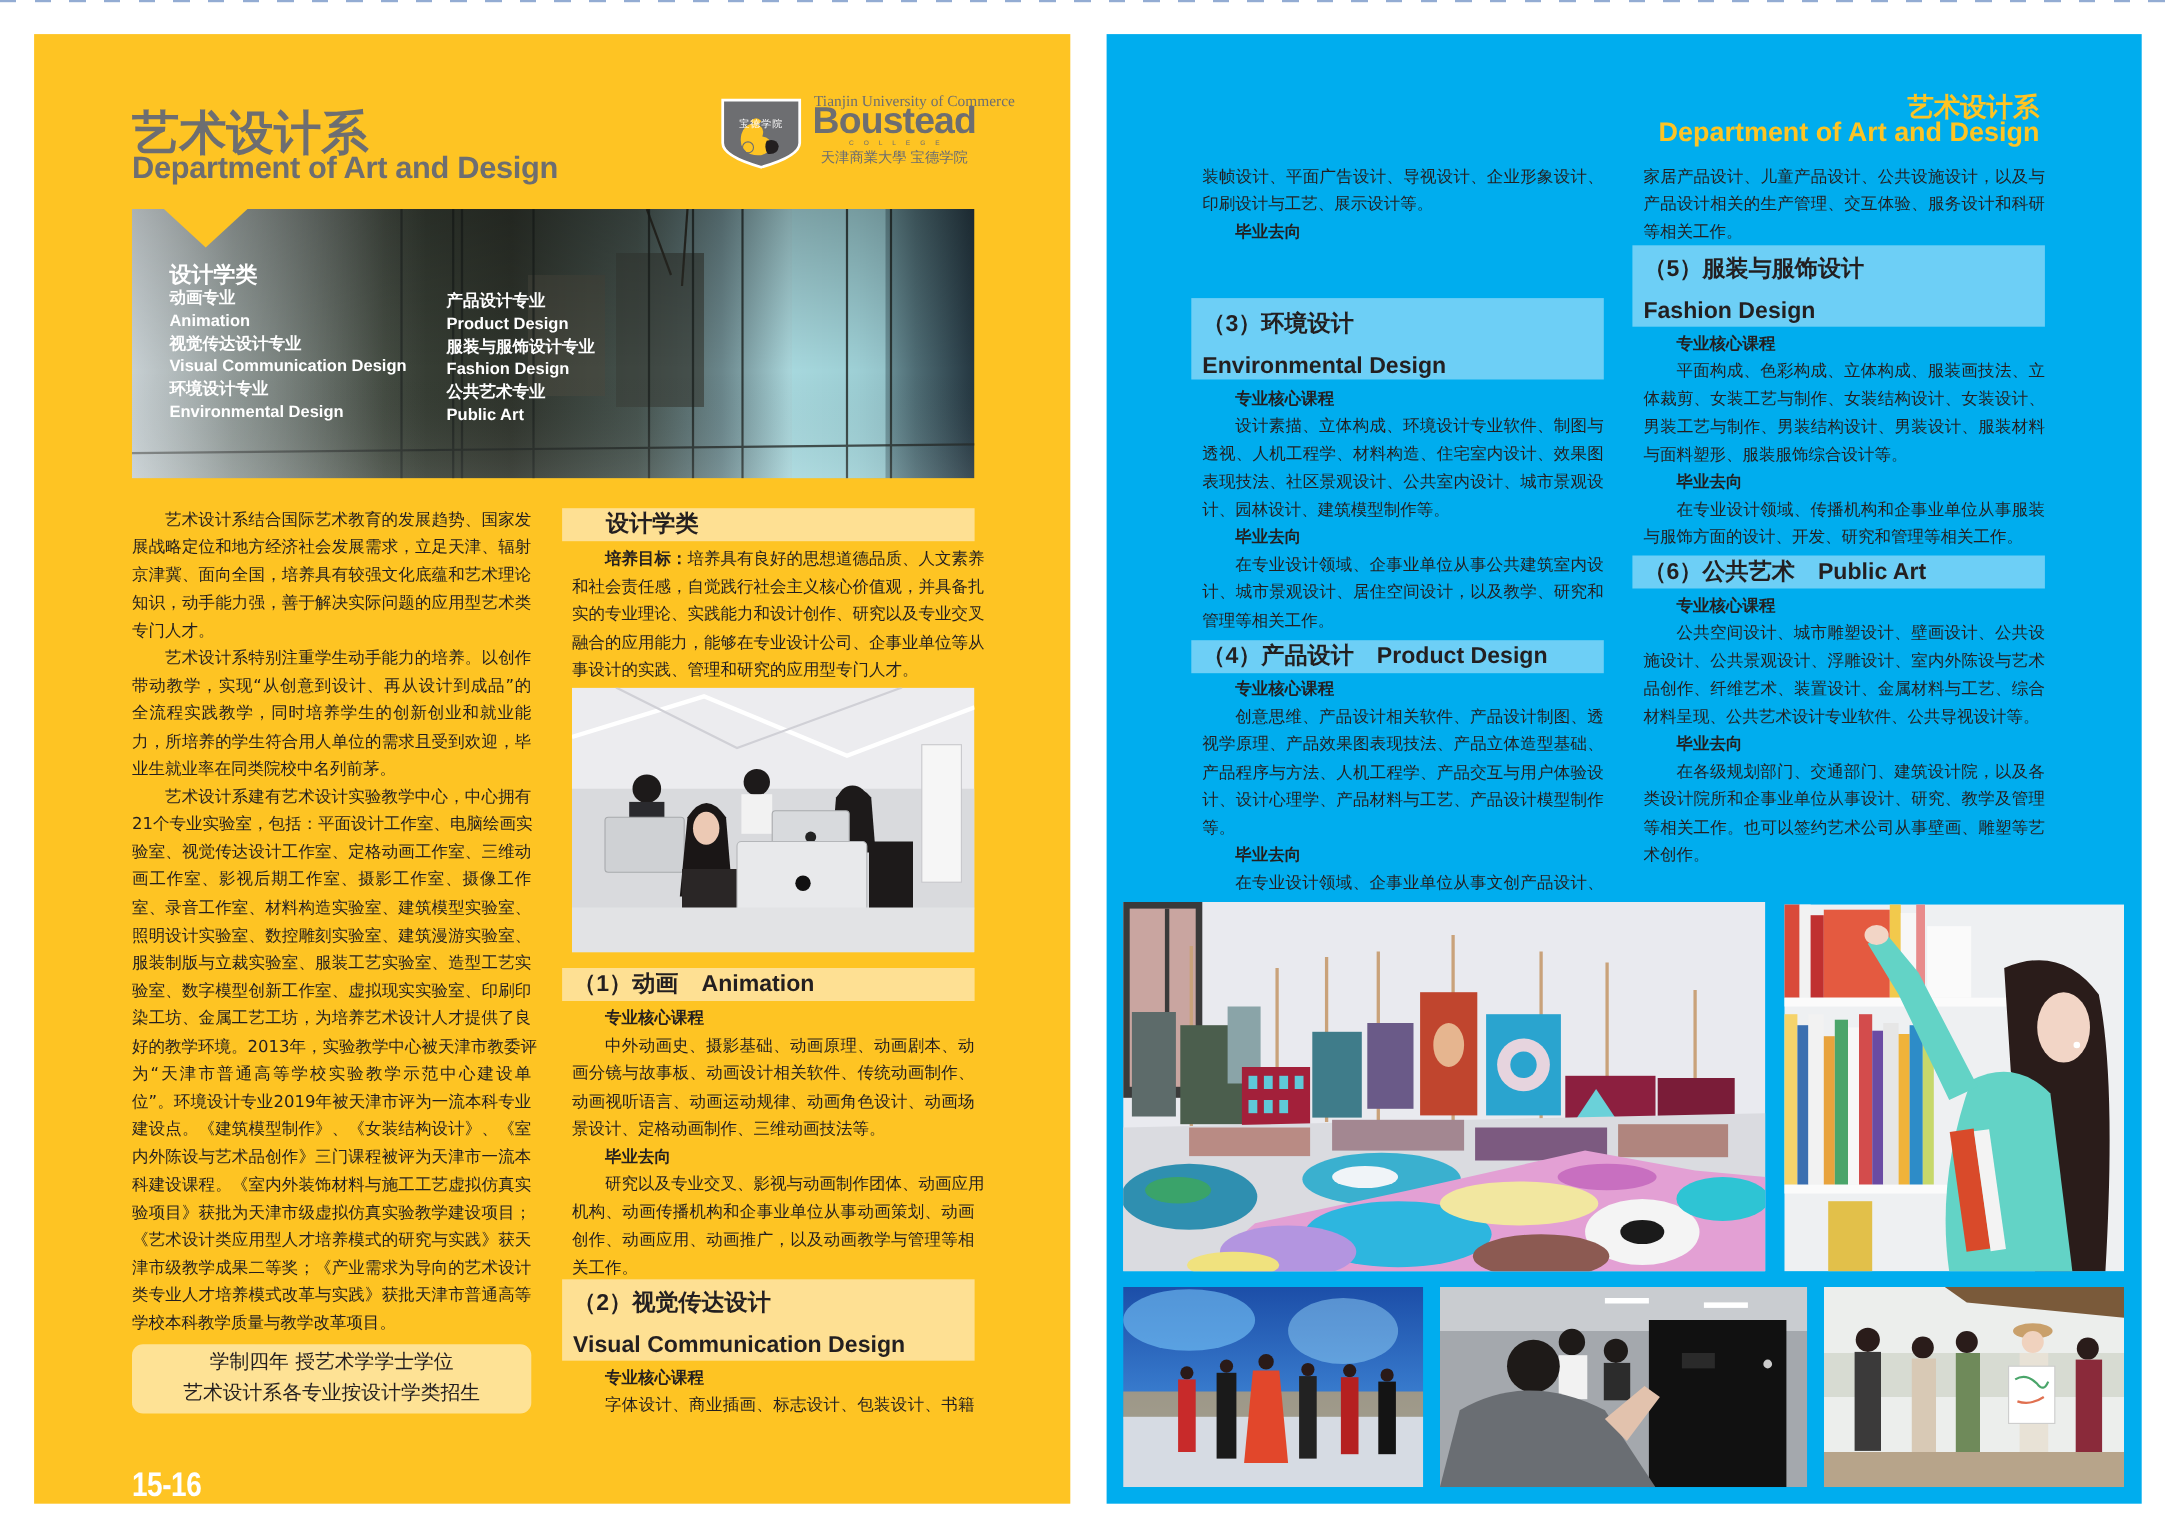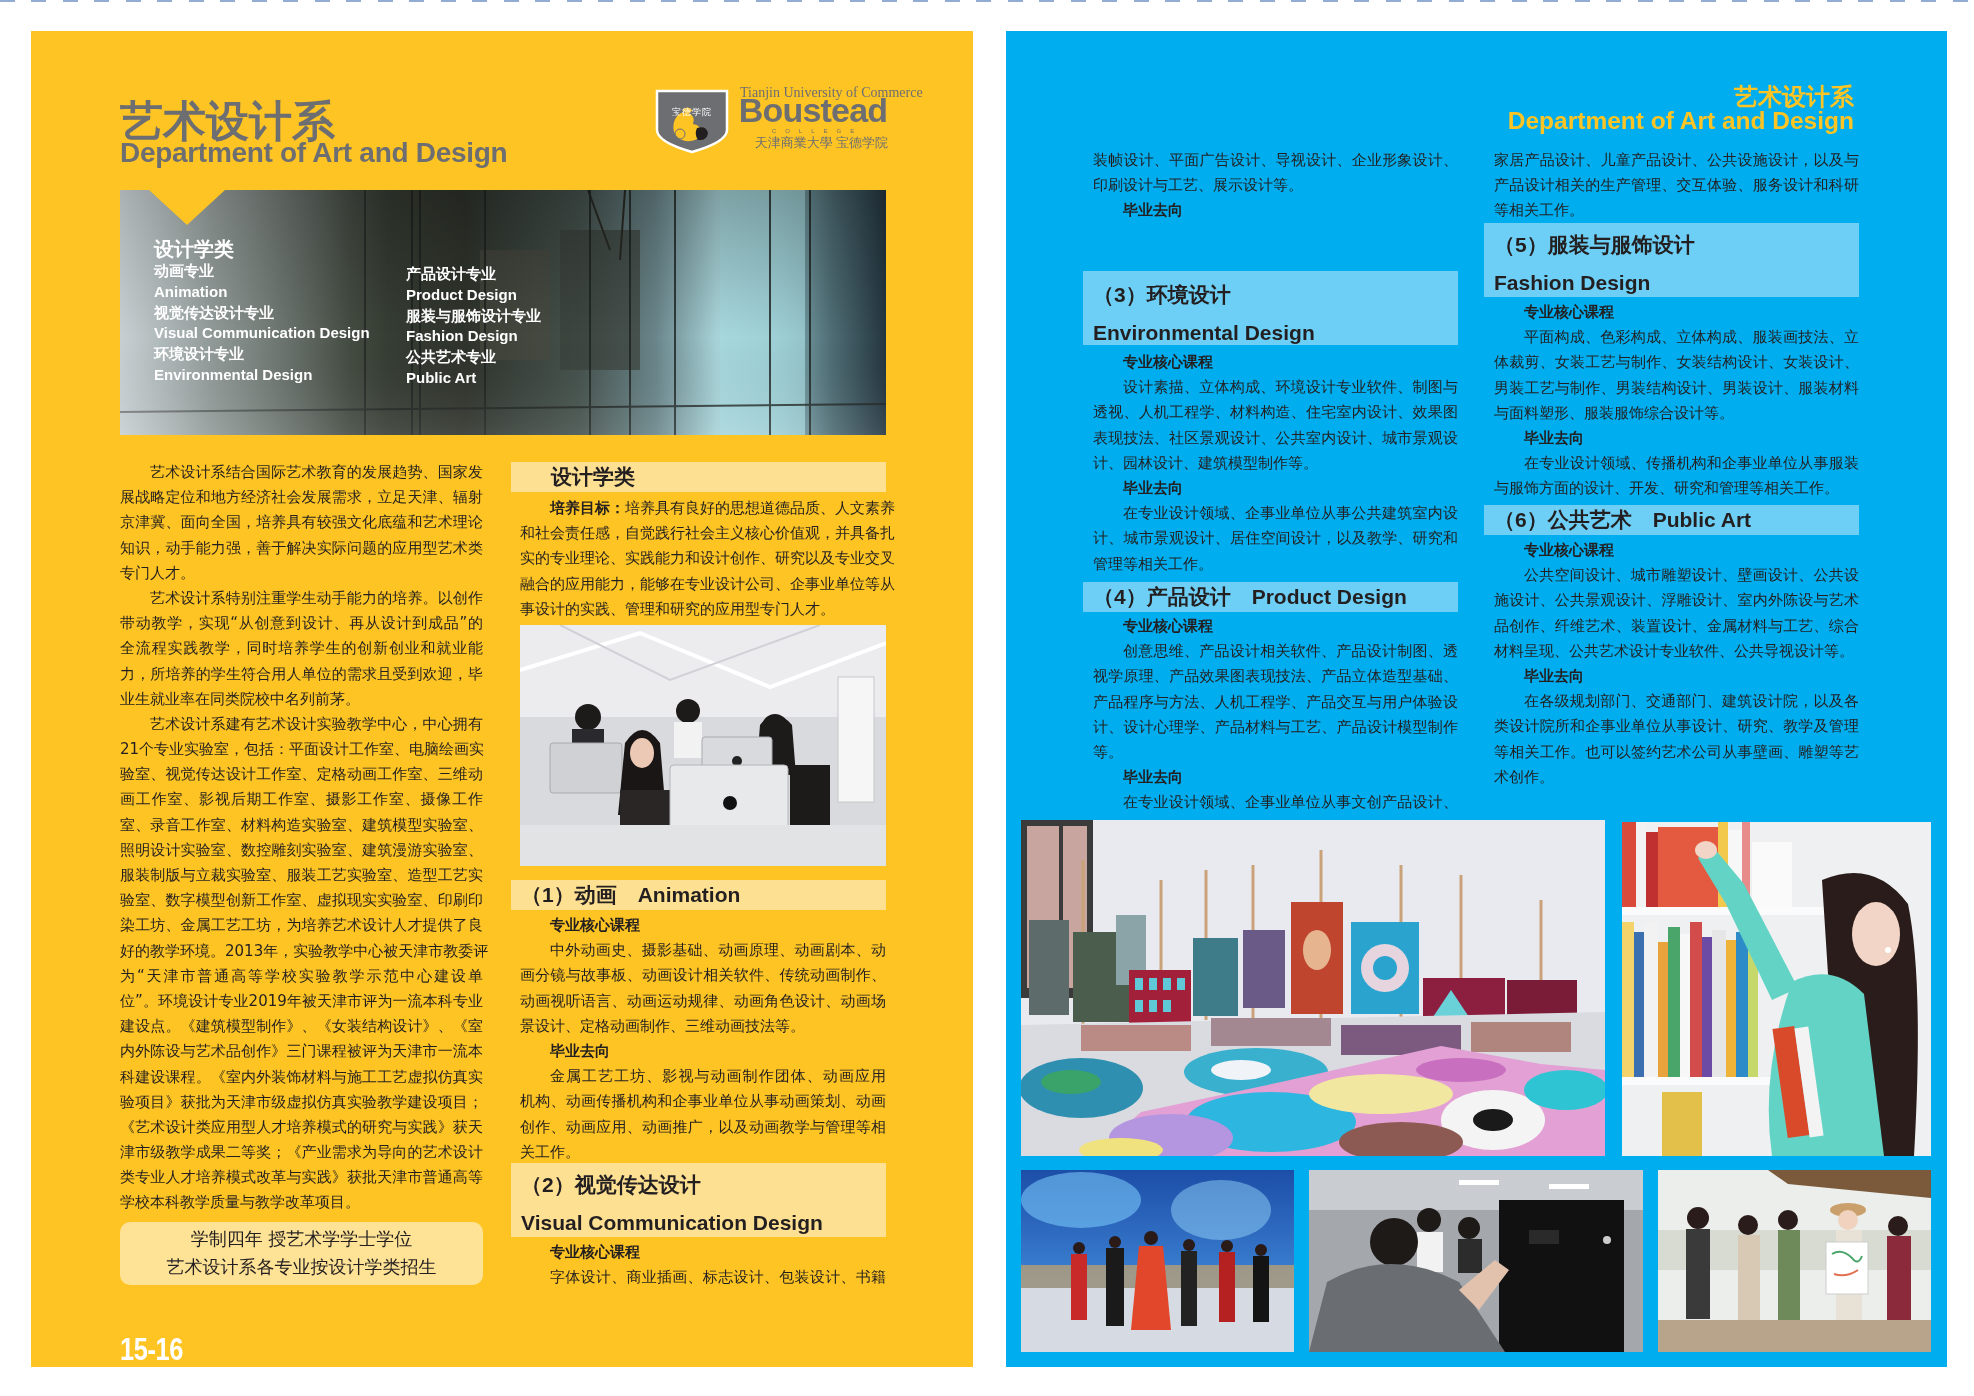--- a/index.html
+++ b/index.html
@@ -19,21 +19,21 @@
 .bar.b{background:#6dcff6}
 .bar.one{height:30px;line-height:30px}
 .bar.two{height:74px;line-height:38px;padding-top:3px}
 .title-cn{left:120px;top:99px;font-size:43px;line-height:44px;font-weight:bold;color:#6d6e71;letter-spacing:0px}
 .title-en{left:120px;top:137px;font-family:"Liberation Sans",sans-serif;font-size:28px;line-height:32px;font-weight:bold;color:#6d6e71;letter-spacing:-0.3px;white-space:nowrap}
 .logo{left:654px;top:88px;width:232px;height:66px}
 .shield-txt{position:absolute;left:0;top:18px;width:76px;text-align:center;font-size:9px;color:#fff;letter-spacing:1px}
 .univ-en{position:absolute;left:86px;top:0px;width:146px;font-family:"Liberation Serif",serif;font-size:14px;line-height:10px;color:#6d6e71;white-space:nowrap;text-align:center}
 .bous{position:absolute;left:84px;top:6px;width:150px;font-family:"Liberation Sans",sans-serif;font-weight:bold;font-size:34px;line-height:32px;color:#6d6e71;letter-spacing:-0.8px;text-align:center}
 .coll{position:absolute;left:86px;top:40px;width:146px;font-family:"Liberation Sans",sans-serif;font-size:6px;line-height:6px;letter-spacing:9px;color:#6d6e71;text-align:center;text-indent:9px}
-.cn-name{position:absolute;left:84px;top:47px;width:150px;font-family:Liberation Serif, serif;font-size:13px;line-height:16px;color:#6d6e71;white-space:nowrap;text-align:right}
+.cn-name{position:absolute;left:84px;top:47px;width:150px;font-family:Liberation Sans, sans-serif;font-size:13px;line-height:16px;color:#6d6e71;white-space:nowrap;text-align:center}
 .hero{left:120px;top:190px;width:766px;height:245px;overflow:hidden}
 .hero svg{position:absolute;left:0;top:0}
 .tri{position:absolute;left:29px;top:0;width:0;height:0;border-left:38px solid transparent;border-right:38px solid transparent;border-top:35px solid #fec423}
 .hero-h{position:absolute;left:34px;top:47px;font-size:20px;font-weight:bold;color:#fff;line-height:24px}
 .hero-list{position:absolute;color:#fff;font-family:"Liberation Sans","DejaVu Sans",sans-serif;font-weight:bold}
 .hero-list .ln{font-size:15px;line-height:20.8px;height:20.8px;color:#fff;text-align:center;text-align-last:left}
 .notice{left:120px;top:1222px;width:363px;height:63px;background:#fee295;border-radius:10px;padding-top:3px}
 .notice .ln{text-align:center;text-align-last:center;font-size:18px;line-height:28px;height:28px}
 .pnum{left:120px;top:1334px;font-family:"Liberation Sans",sans-serif;font-weight:bold;font-size:31px;line-height:32px;color:#fff;transform:scaleX(0.82);transform-origin:left top;letter-spacing:-0.5px}
 .rhead-cn{right:120px;top:84px;font-size:24px;line-height:26px;font-weight:bold;color:#fec423;text-align:right}
@@ -220,21 +220,21 @@
 <div class="abs" style="left:520px;top:913px;width:366px">
   <div class="ln lbl ind">专业核心课程</div>
   <div>
       <div class="ln ind">中外动画史、摄影基础、动画原理、动画剧本、动</div>
       <div class="ln">画分镜与故事板、动画设计相关软件、传统动画制作、</div>
       <div class="ln">动画视听语言、动画运动规律、动画角色设计、动画场</div>
       <div class="ln last">景设计、定格动画制作、三维动画技法等。</div>
     </div>
   <div class="ln lbl ind">毕业去向</div>
   <div>
-      <div class="ln ind">金属工艺工坊、影视与动画制作团体、动画应用</div>
+      <div class="ln ind">研究以及专业交叉、影视与动画制作团体、动画应用</div>
       <div class="ln">机构、动画传播机构和企事业单位从事动画策划、动画</div>
       <div class="ln">创作、动画应用、动画推广，以及动画教学与管理等相</div>
       <div class="ln last">关工作。</div>
     </div>
 </div>
 
 <div class="bar y two" style="left:511px;top:1163px;width:375px">
   <div>（2）视觉传达设计</div>
   <div>Visual Communication Design</div>
 </div>

